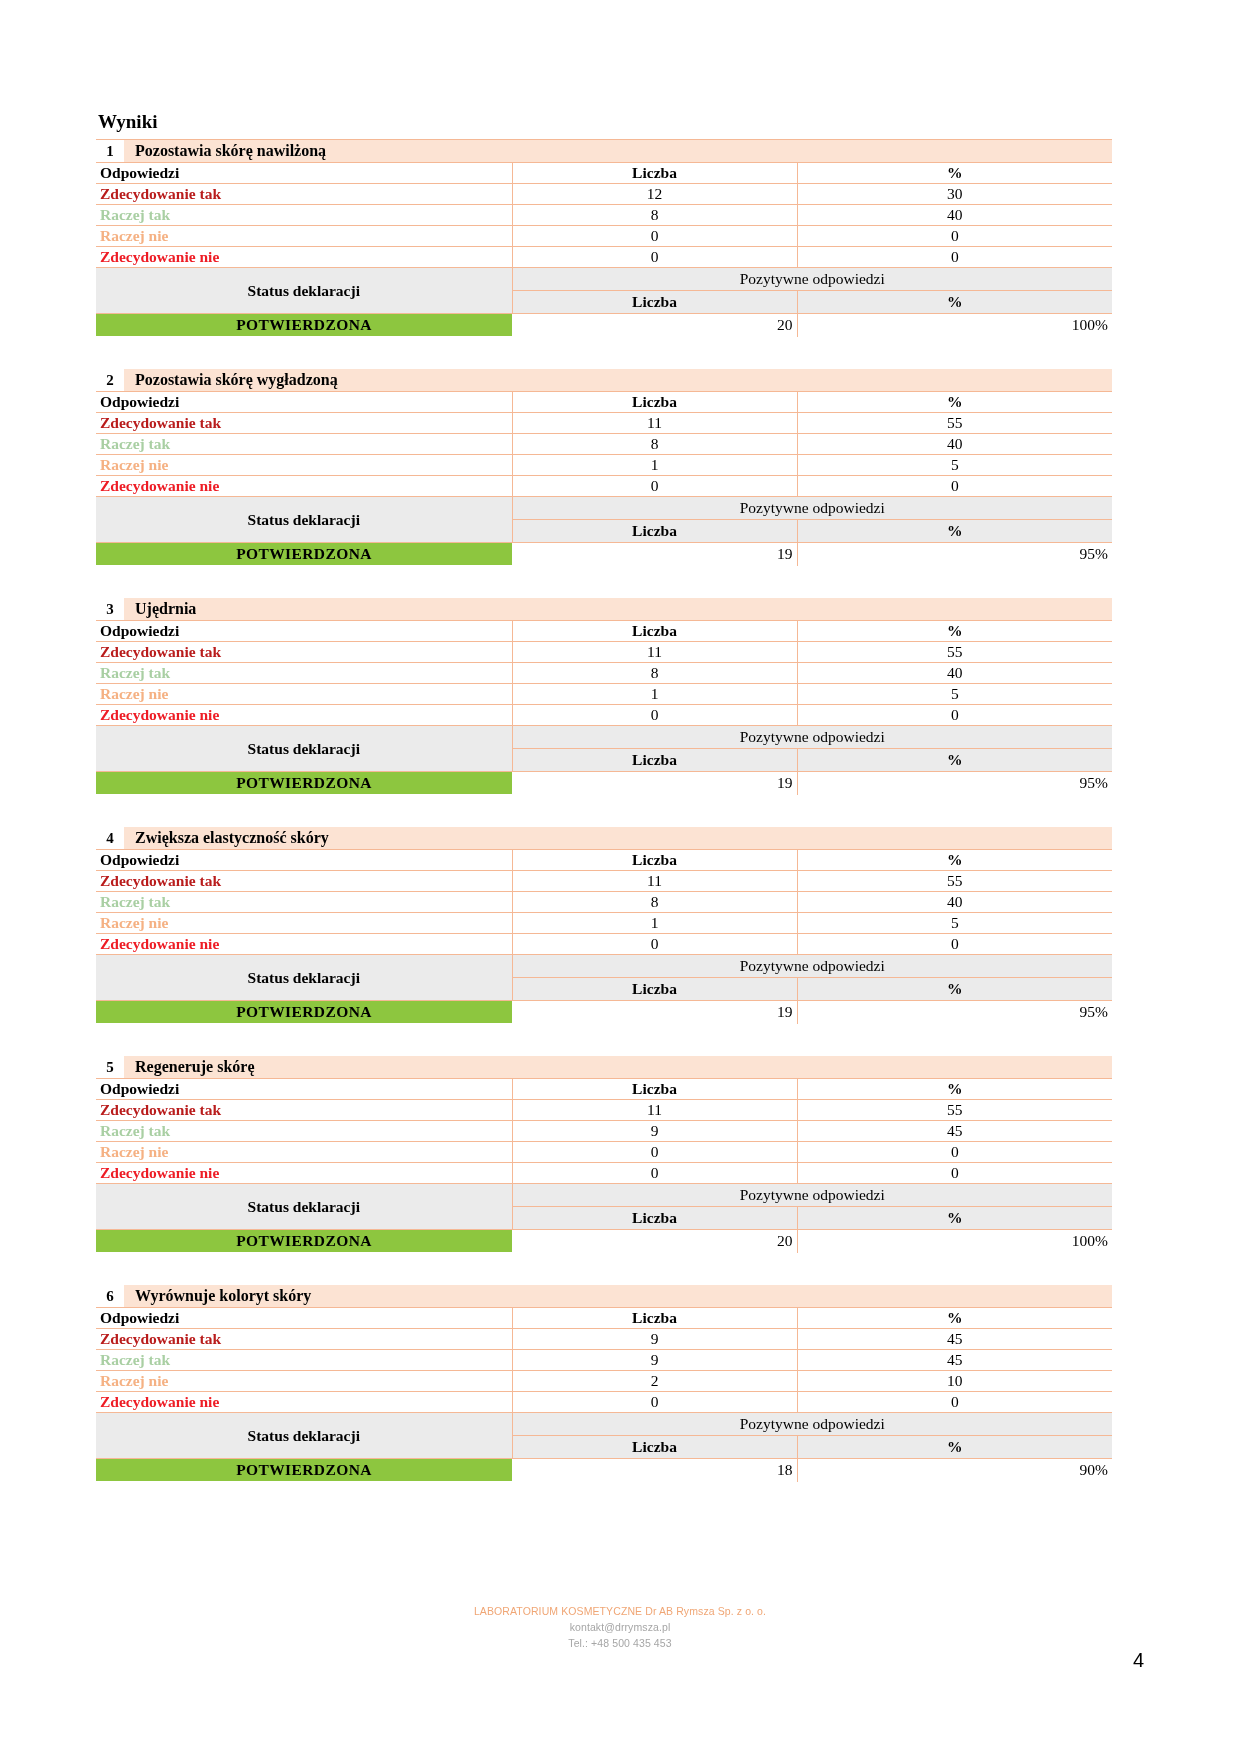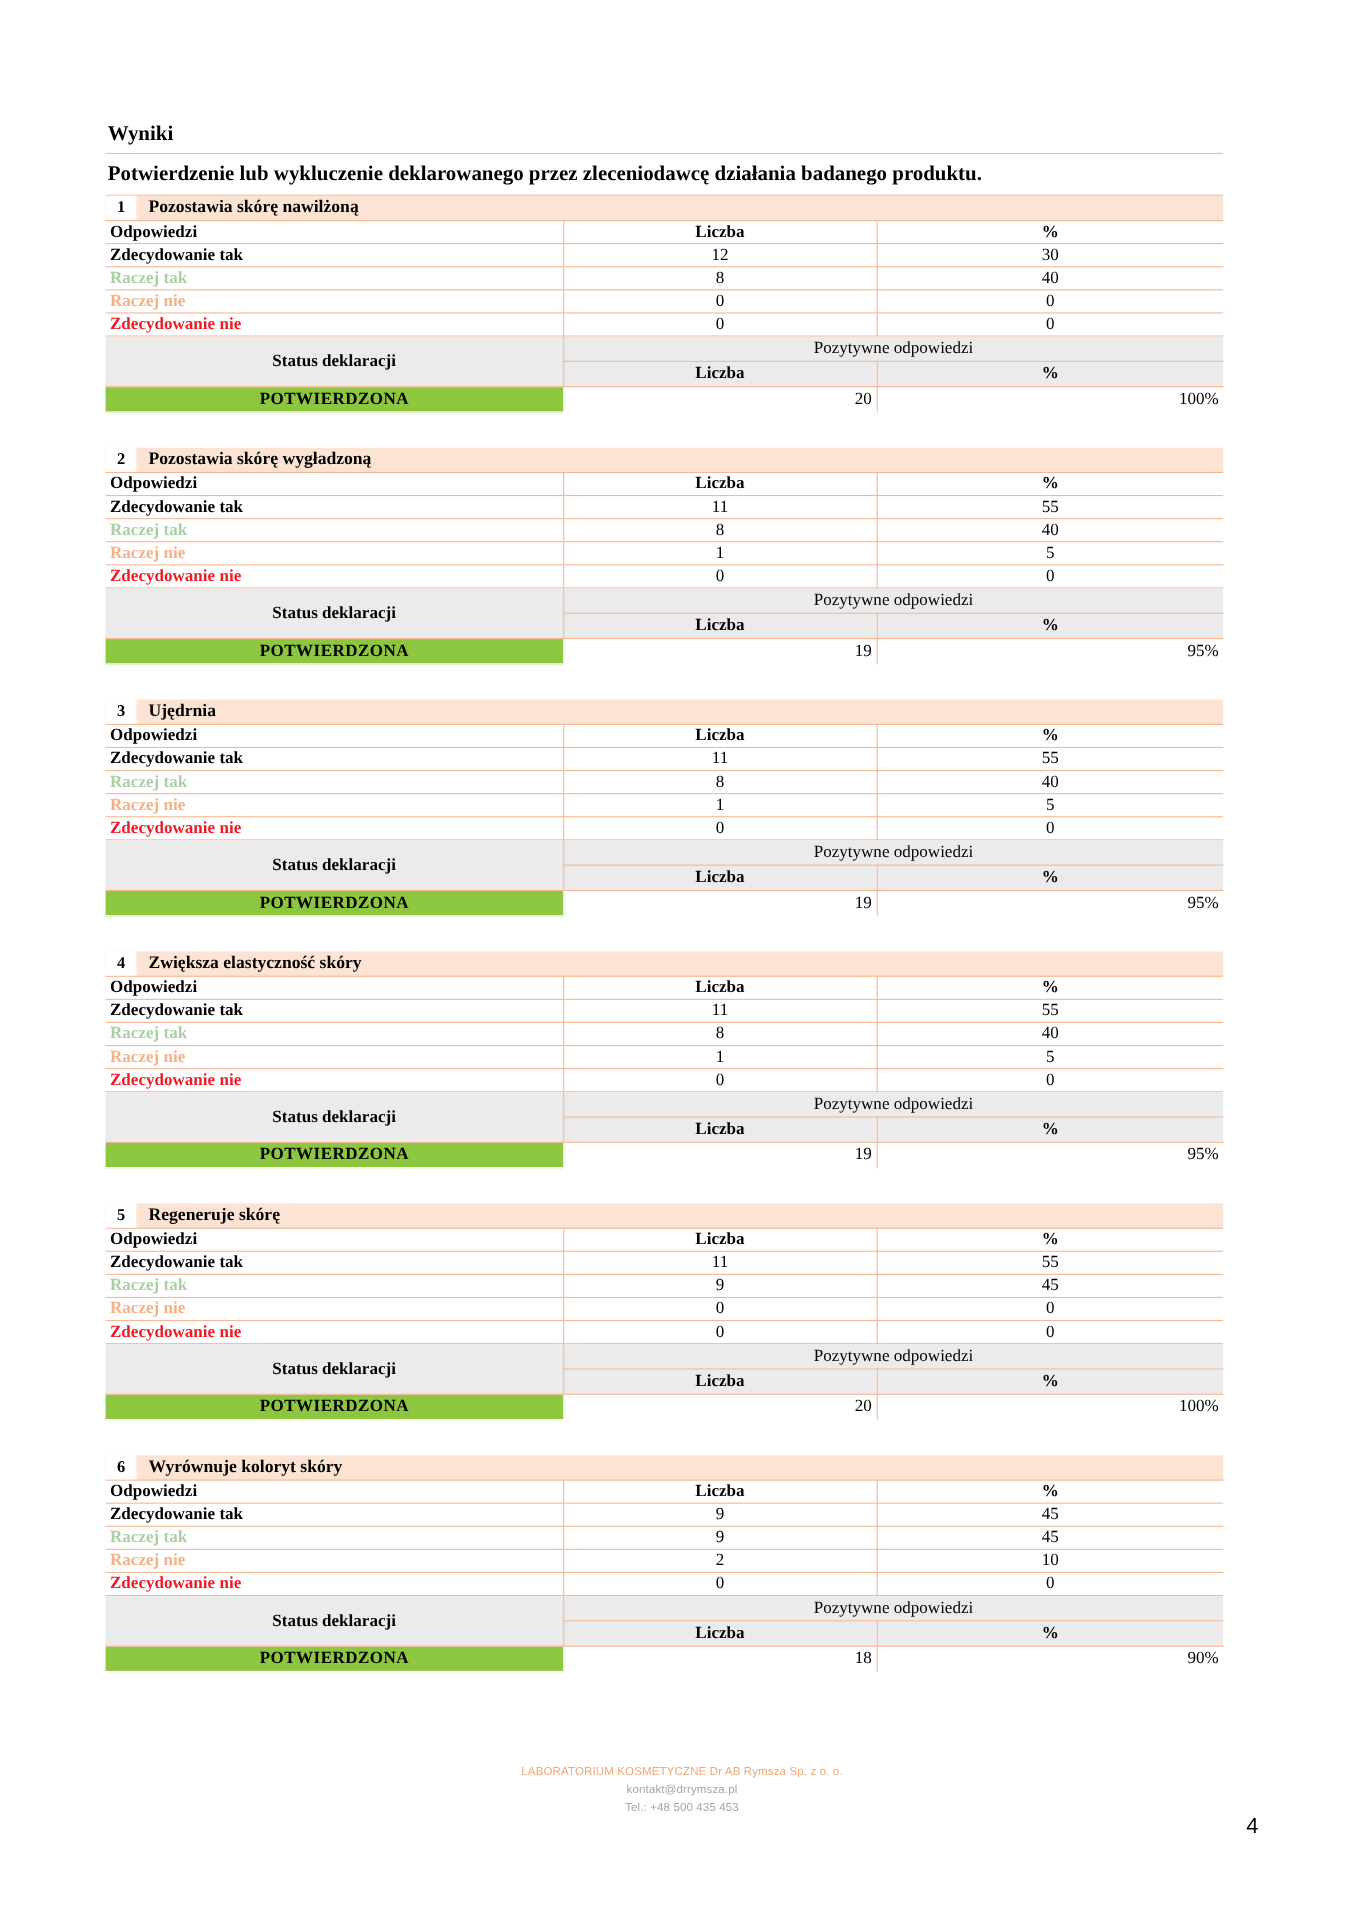--- a/index.html
+++ b/index.html
@@ -108,21 +108,21 @@
     text-align: left;
     font-weight: bold;
     border-right: 1.5px solid #F5B895;
   }
   table.answers td.num {
     text-align: center;
     border-right: 1.5px solid #F5B895;
   }
   table.answers td.num.last { border-right: none; }
 
-  .c-def-yes  { color: #000000; }
+  .c-def-yes  { color: #b91c1c; }
   .c-rath-yes { color: #A9CFA3; }
   .c-rath-no  { color: #F5B183; }
   .c-def-no   { color: #EE1C25; }
 
   
   table.status {
     width: 100%;
     border-collapse: collapse;
     table-layout: fixed;
   }
@@ -206,21 +206,20 @@
     color: #000000;
   }
 </style>
 </head>
 <body>
 
 <div class="page">
   <div class="content">
 
     <h1 class="doc-title">Wyniki</h1>
-    <h2 class="doc-subtitle">Potwierdzenie lub wykluczenie deklarowanego przez zleceniodawcę działania badanego produktu.</h2>
 
     <div id="sections-root">
         <div class="section">
           <div class="section-head">
             <div class="section-num">1</div>
             <div class="section-name">Pozostawia skórę nawilżoną</div>
           </div>
           <table class="answers">
             <colgroup>
               <col class="c-label">

